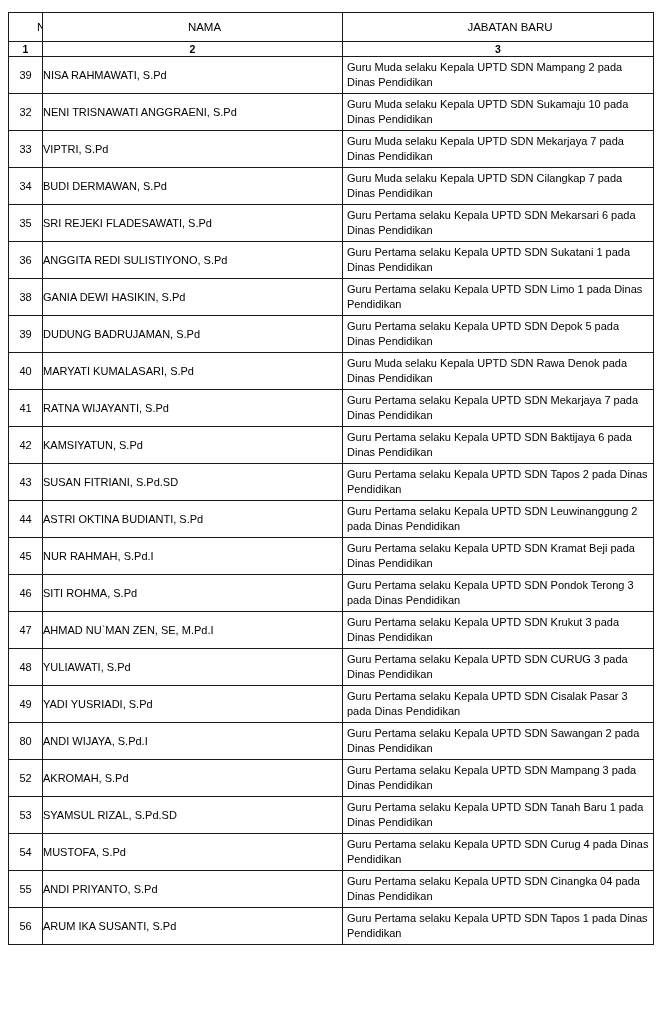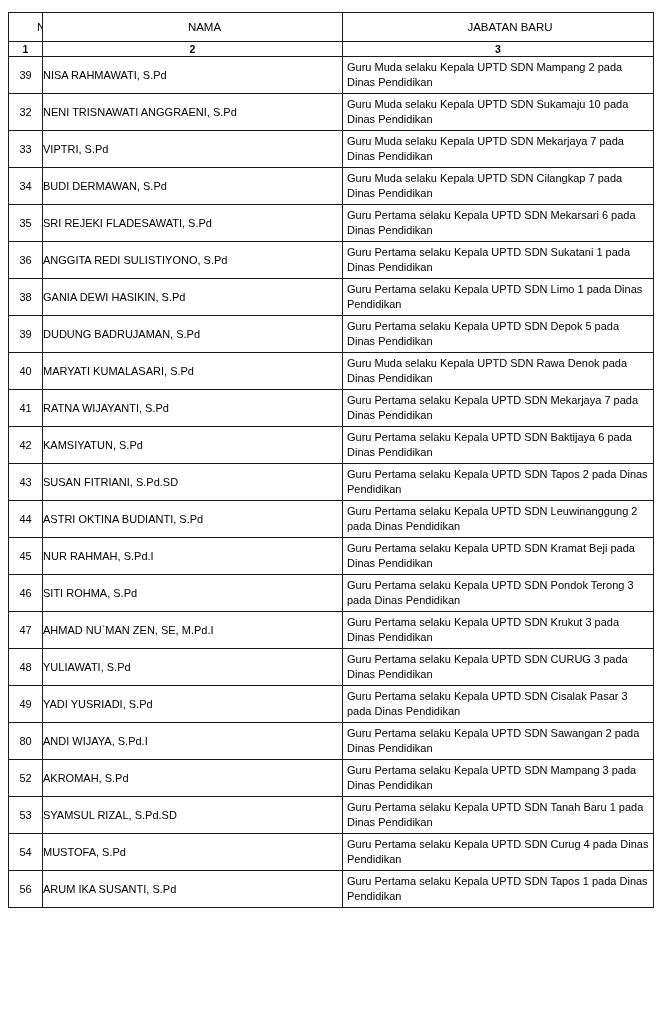--- a/index.html
+++ b/index.html
@@ -197,19 +197,24 @@
           <td class="cell-no">53</td>
           <td class="cell-nama">SYAMSUL RIZAL, S.Pd.SD</td>
           <td class="cell-jabatan">Guru Pertama selaku Kepala UPTD SDN Tanah Baru 1 pada Dinas Pendidikan</td>
         </tr>
         <tr class="data-row">
           <td class="cell-no">54</td>
           <td class="cell-nama">MUSTOFA, S.Pd</td>
           <td class="cell-jabatan">Guru Pertama selaku Kepala UPTD SDN Curug 4 pada Dinas Pendidikan</td>
         </tr>
         <tr class="data-row">
+          <td class="cell-no">55</td>
+          <td class="cell-nama">ANDI PRIYANTO, S.Pd</td>
+          <td class="cell-jabatan">Guru Pertama selaku Kepala UPTD SDN Cinangka 04 pada Dinas Pendidikan</td>
+        </tr>
+        <tr class="data-row">
           <td class="cell-no">56</td>
           <td class="cell-nama">ARUM IKA SUSANTI, S.Pd</td>
           <td class="cell-jabatan">Guru Pertama selaku Kepala UPTD SDN Tapos 1 pada Dinas Pendidikan</td>
         </tr>
       </tbody>
   </table>
 </div>
 
 </body></html>

